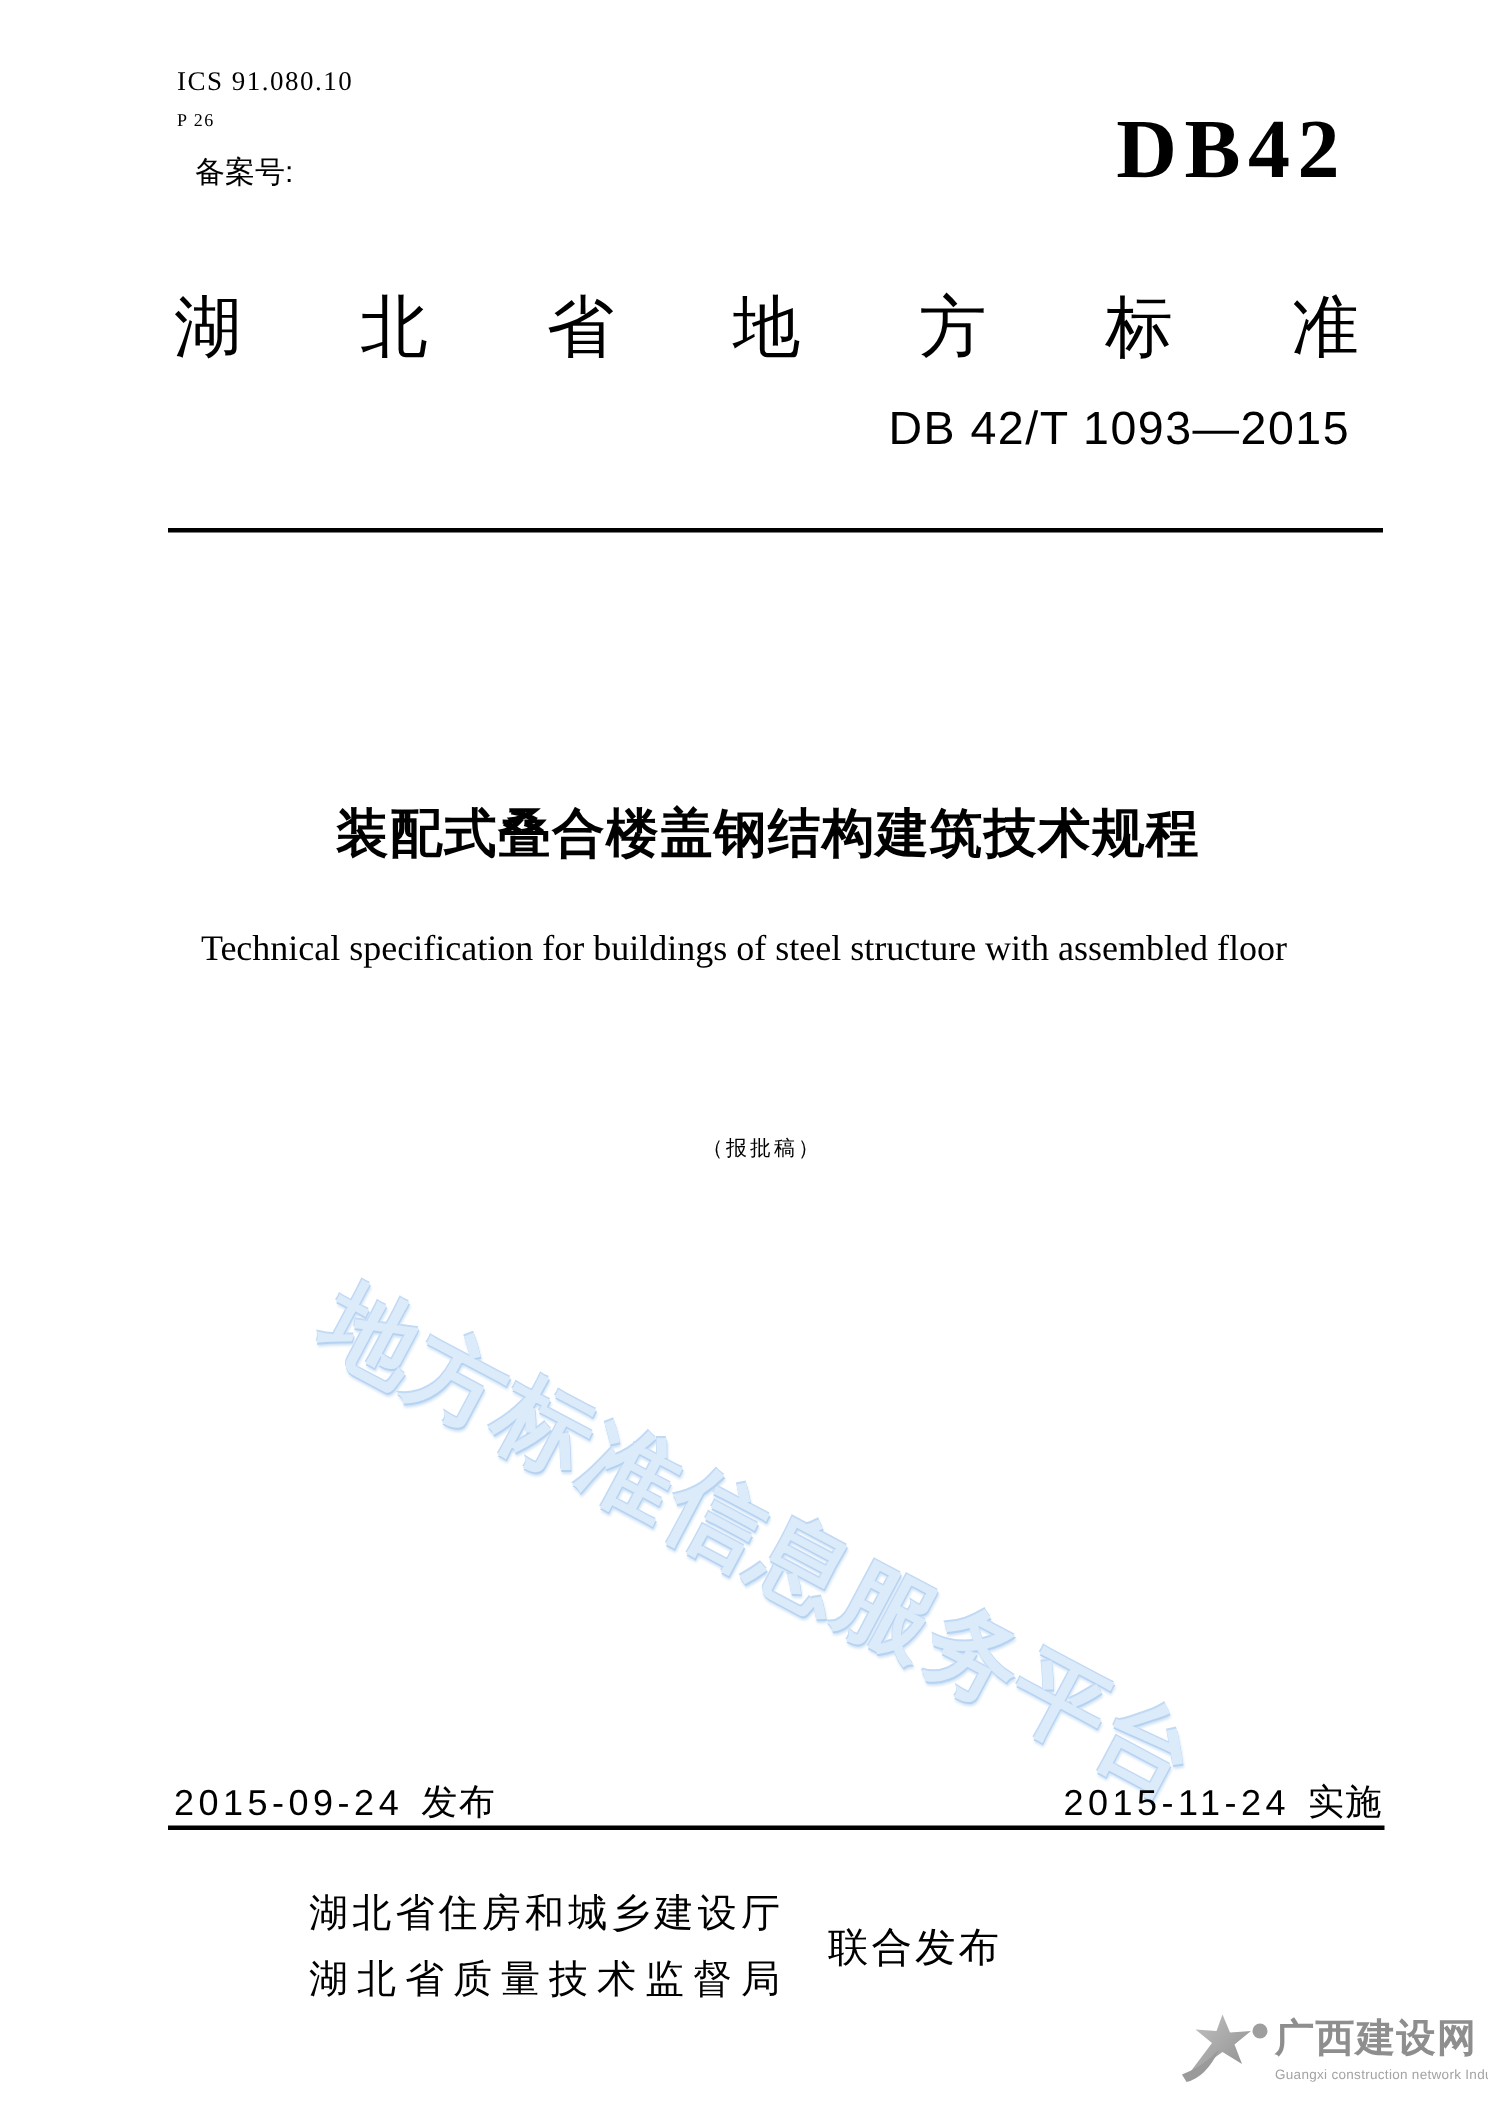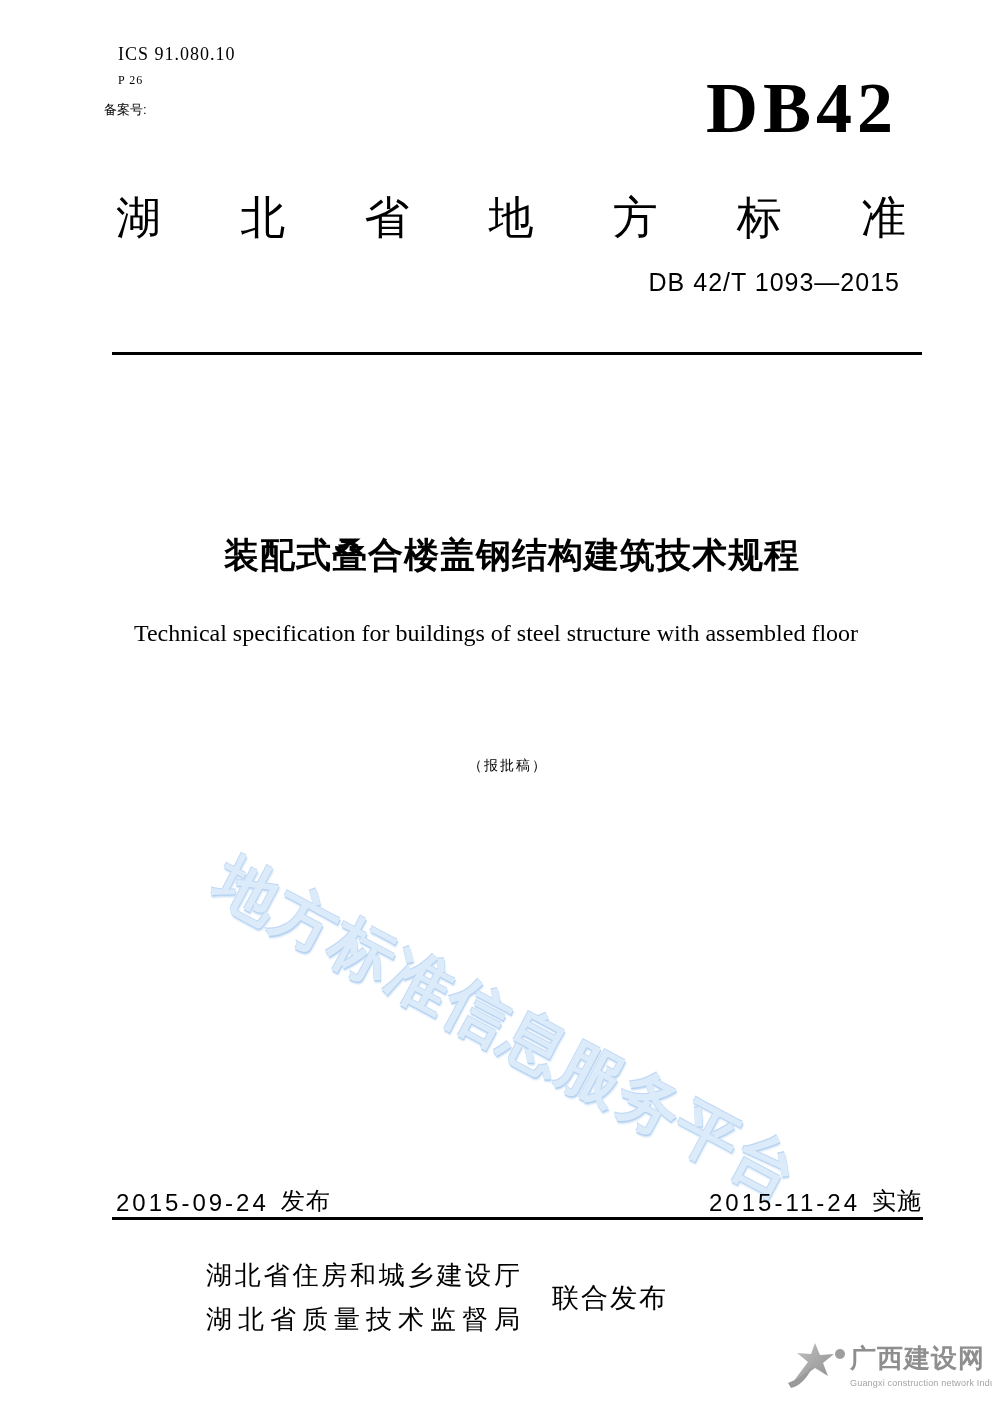--- a/index.html
+++ b/index.html
@@ -6,30 +6,30 @@
   body{
     width:992px;height:1403px;position:relative;background:#ffffff;color:#000;
     font-family:"Liberation Sans","DejaVu Sans",sans-serif;overflow:hidden;
   }
   .abs{position:absolute;}
   .serif{font-family:"Liberation Serif","DejaVu Serif",serif;}
 
   
   .ics-code{left:118px;top:44px;font-size:18px;letter-spacing:1px;}
   .class-code{left:118px;top:73px;font-size:12px;letter-spacing:1px;}
-  .record-label{left:104px;top:101px;font-size:13px;}
+  .record-label{left:130px;top:101px;font-size:20px;}
 
   
-  .db-code{right:94px;top:72px;font-size:72px;font-weight:bold;line-height:1;letter-spacing:5px;text-align:right;}
+  .db-code{right:94px;top:72px;font-size:56px;font-weight:bold;line-height:1;letter-spacing:5px;text-align:right;}
 
   
   .std-name{left:116px;top:193px;width:790px;display:flex;justify-content:space-between;
             font-size:45px;line-height:1.1;}
 
-  .doc-number{right:92px;top:268px;font-size:25px;letter-spacing:1px;}
+  .doc-number{right:92px;top:268px;font-size:31px;letter-spacing:1px;}
 
   .rule{background:#000;height:3px;}
   .rule-top{left:112px;top:352px;width:810px;}
   .rule-bottom{left:112px;top:1217px;width:811px;}
 
   .title-cn{left:16px;top:532px;width:100%;text-align:center;font-size:35px;font-weight:bold;letter-spacing:1px;}
   .title-en{left:0;top:620px;width:100%;text-align:center;font-size:24px;}
   .draft-note{left:12px;top:757px;width:100%;text-align:center;font-size:14px;letter-spacing:2px;}
 
   

